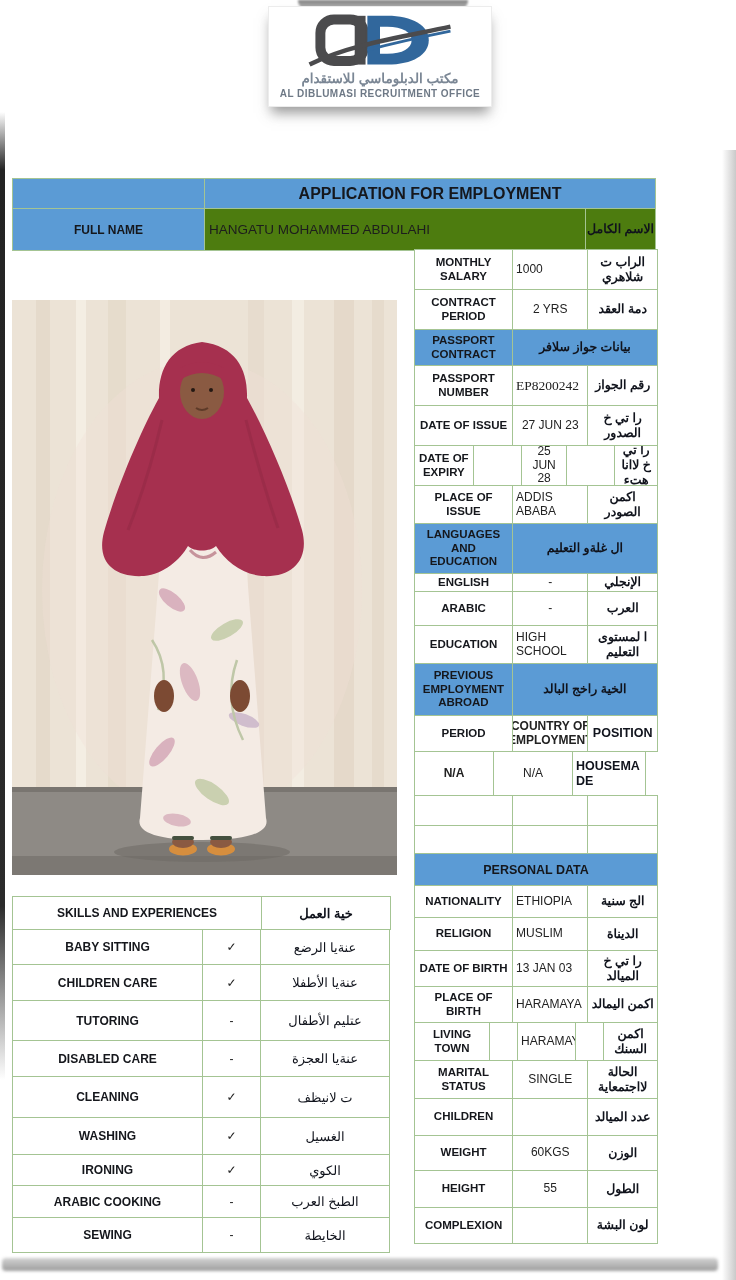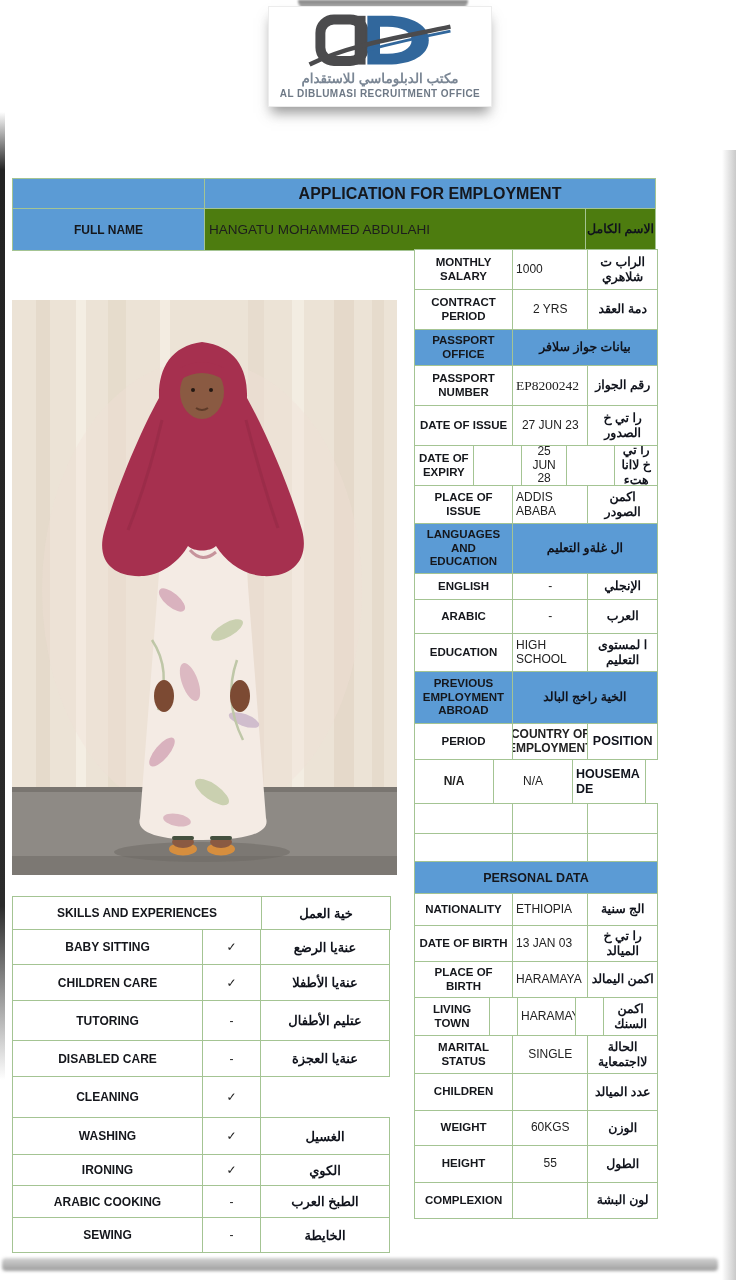--- a/index.html
+++ b/index.html
@@ -52,21 +52,21 @@
   
   .skills{position:absolute;left:12px;top:897px;width:382px;}
   .srow{display:flex;margin-top:-1px;}
   .sc{box-sizing:border-box;border:1px solid var(--grid);margin-left:-1px;background:#fff;
       display:flex;align-items:center;justify-content:center;text-align:center;padding:1px 3px;}
   .sc:first-child{margin-left:0;}
   .sh1{width:250px;font-weight:bold;font-size:12px;color:#15171c;}
   .sh2{width:130px;font-weight:bold;font-size:13px;direction:rtl;color:#10131c;}
   .sl{width:191px;font-weight:bold;font-size:12px;color:#15171c;}
   .sm{width:59px;font-size:12px;color:#222;}
-  .sa{width:130px;font-weight:bold;font-size:13px;direction:rtl;color:#10131c;}
+  .sa{width:130px;font-weight:normal;font-size:13px;direction:rtl;color:#10131c;}
 
   
   .photo{position:absolute;left:12px;top:300px;width:385px;height:575px;overflow:hidden;}
 </style>
 </head>
 <body>
 
 <div class="page" style="--blue: #5b9bd5; --grid: #a4c493;">
 
   <div class="top-smudge"></div>
@@ -144,21 +144,21 @@
         <div class="rc lab">MONTHLY SALARY</div>
         <div class="rc val vleft">1000</div>
         <div class="rc ara">الراب ت شلاهري</div>
       </div>
       <div class="rrow" style="height: 41px;">
         <div class="rc lab">CONTRACT PERIOD</div>
         <div class="rc val">2 YRS</div>
         <div class="rc ara">دمة العقد</div>
       </div>
       <div class="rrow" style="height: 37px;">
-        <div class="rc lab blue">PASSPORT OFFICE</div>
+        <div class="rc lab blue">PASSPORT CONTRACT</div>
         <div class="rc ara blue wide">بيانات جواز سلافر</div>
       </div>
       <div class="rrow" style="height: 41px;">
         <div class="rc lab">PASSPORT NUMBER</div>
         <div class="rc val vleft serif">EP8200242</div>
         <div class="rc ara">رقم الجواز</div>
       </div>
       <div class="rrow" style="height: 41px; justify-content: space-between;">
         <div class="rc lab">DATE OF ISSUE</div>
         <div class="rc val">27 JUN 23</div>
@@ -171,21 +171,21 @@
       </div>
       <div class="rrow" style="height: 39px;">
         <div class="rc lab">PLACE OF ISSUE</div>
         <div class="rc val vleft">ADDIS ABABA</div>
         <div class="rc ara">اكمن الصودر</div>
       </div>
       <div class="rrow" style="height: 51px;">
         <div class="rc lab blue">LANGUAGES AND EDUCATION</div>
         <div class="rc ara blue wide">ال غلةو التعليم</div>
       </div>
-      <div class="rrow" style="height: 27px;">
+      <div class="rrow" style="height: 19px;">
         <div class="rc lab">ENGLISH</div>
         <div class="rc val">-</div>
         <div class="rc ara">الإنجلي</div>
       </div>
       <div class="rrow" style="height: 35px;">
         <div class="rc lab">ARABIC</div>
         <div class="rc val">-</div>
         <div class="rc ara">العرب</div>
       </div>
       <div class="rrow" style="height: 39px;">
@@ -218,20 +218,25 @@
         <div class="rc ara"></div>
       </div>
       <div class="rrow" style="height: 33px;">
         <div class="rc blue full">PERSONAL DATA</div>
       </div>
       <div class="rrow" style="height: 33px;">
         <div class="rc lab">NATIONALITY</div>
         <div class="rc val vleft">ETHIOPIA</div>
         <div class="rc ara">الج سنية</div>
       </div>
+      <div class="rrow" style="height: 34px;">
+        <div class="rc lab">RELIGION</div>
+        <div class="rc val vleft">MUSLIM</div>
+        <div class="rc ara">الديناة</div>
+      </div>
       <div class="rrow" style="height: 37px;">
         <div class="rc lab">DATE OF BIRTH</div>
         <div class="rc val vleft">13 JAN 03</div>
         <div class="rc ara">را تي خ الميالد</div>
       </div>
       <div class="rrow" style="height: 37px;">
         <div class="rc lab">PLACE OF BIRTH</div>
         <div class="rc val vleft">HARAMAYA</div>
         <div class="rc ara">اكمن اليمالد</div>
       </div>
@@ -288,20 +293,21 @@
         <div class="sc sa">عتليم الأطفال</div>
       </div>
       <div class="srow" style="height: 37px;">
         <div class="sc sl">DISABLED CARE</div>
         <div class="sc sm">-</div>
         <div class="sc sa">عنةيا العجزة</div>
       </div>
       <div class="srow" style="height: 42px;">
         <div class="sc sl">CLEANING</div>
         <div class="sc sm">✓</div>
+        <div class="sc sa">ت لانيظف</div>
       </div>
       <div class="srow" style="height: 38px;">
         <div class="sc sl">WASHING</div>
         <div class="sc sm">✓</div>
         <div class="sc sa">الغسيل</div>
       </div>
       <div class="srow" style="height: 32px;">
         <div class="sc sl">IRONING</div>
         <div class="sc sm">✓</div>
         <div class="sc sa">الكوي</div>

